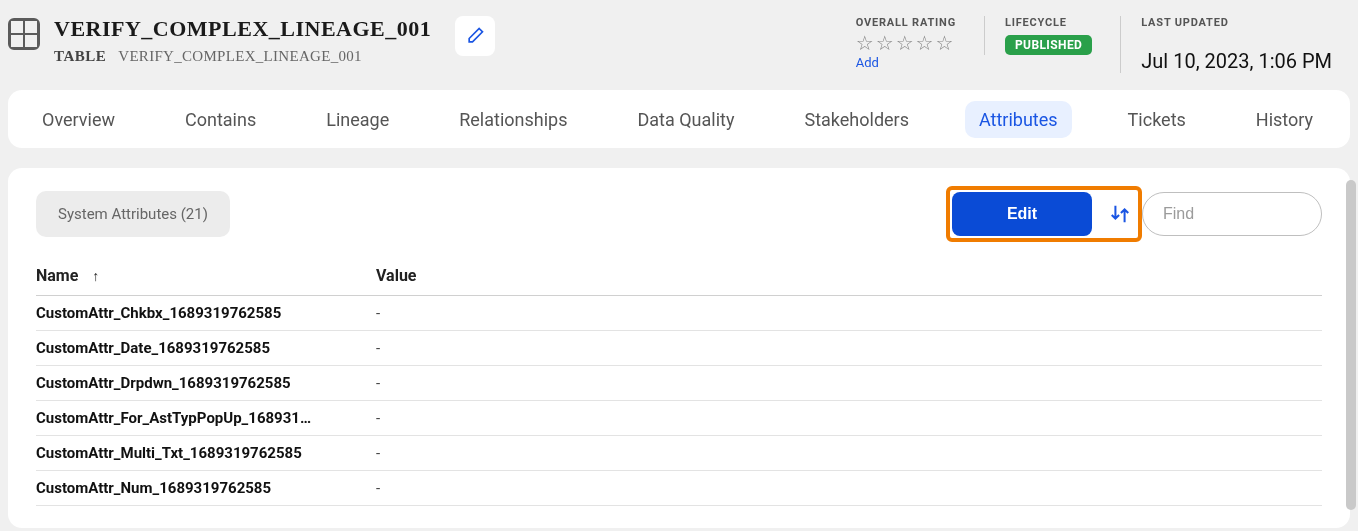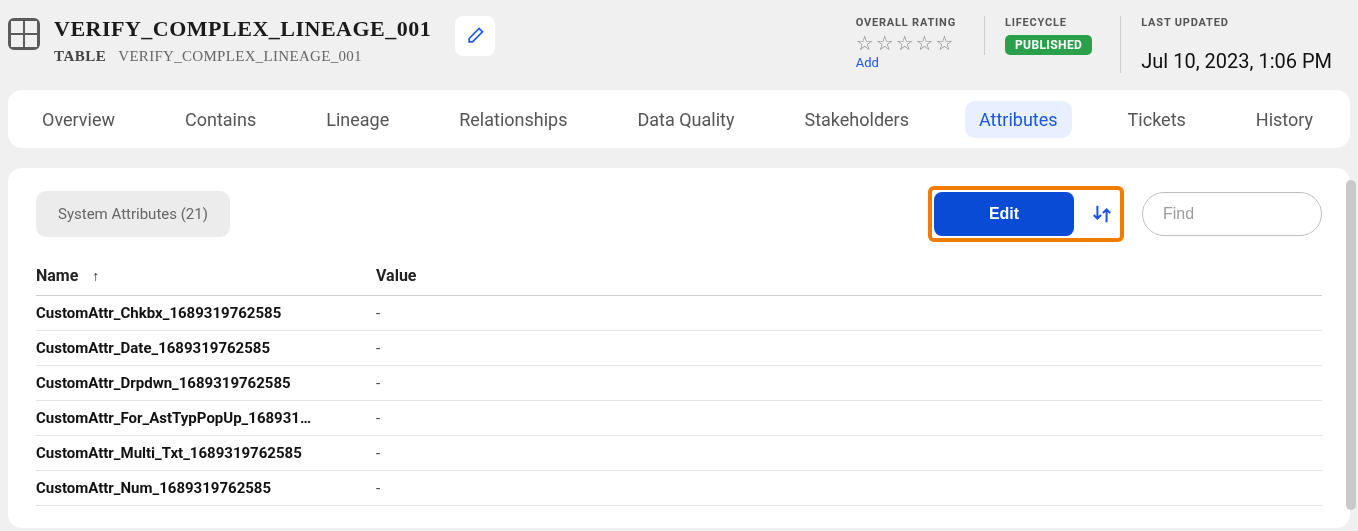--- a/index.html
+++ b/index.html
@@ -143,21 +143,20 @@
     cursor: pointer;
   }
   .seg-btn.active {
     background: #fff;
     color: #1a55e3;
   }
   .toolbar-right {
     margin-left: auto;
     display: flex;
     align-items: center;
-    gap: 18px;
   }
   .highlight-box {
     border: 4px solid #f07c00;
     border-radius: 6px;
     display: flex;
     align-items: center;
     padding: 2px;
     gap: 12px;
   }
   .edit-btn {

